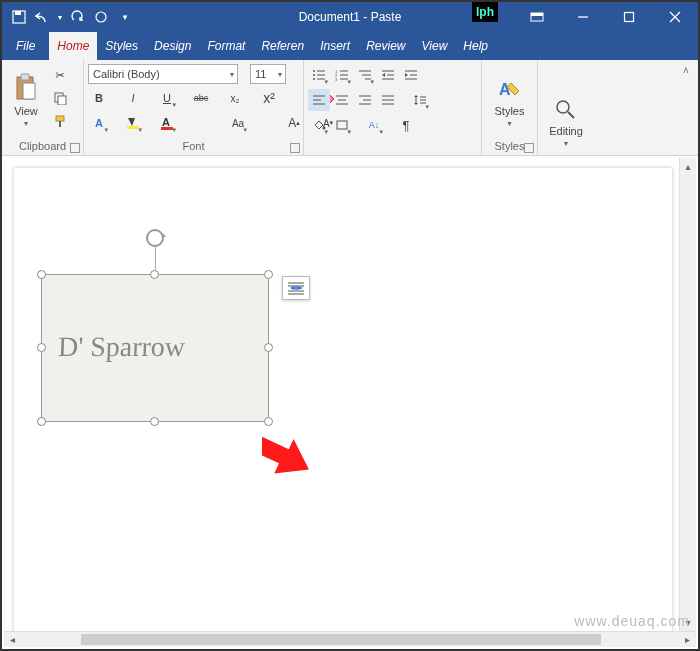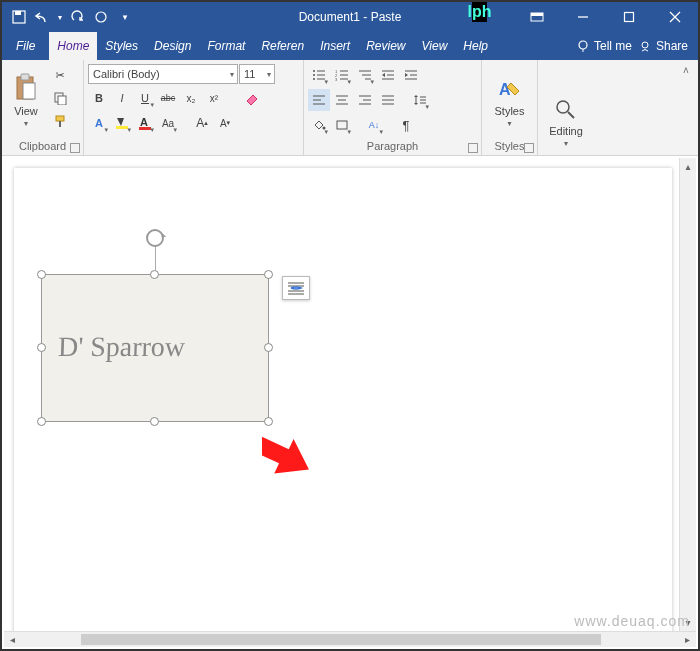--- a/index.html
+++ b/index.html
@@ -5,27 +5,27 @@
   * { box-sizing: border-box; margin: 0; padding: 0; font-family: "Segoe UI", sans-serif; }
   body { width: 700px; height: 651px; background: #fff; position: relative; overflow: hidden; border: 2px solid #333; }
   
   
   .titlebar { height: 30px; background: #2b579a; color: #fff; display: flex; align-items: center; font-size: 12px; position: relative; }
   .qat { display: flex; align-items: center; gap: 2px; padding-left: 6px; }
   .qat .icon { width: 22px; height: 22px; display: flex; align-items: center; justify-content: center; color: #fff; }
   .titlebar .title { position: absolute; left: 50%; transform: translateX(-50%); color: #fff; }
   .winbtns { margin-left: auto; display: flex; }
   .winbtns .btn { width: 46px; height: 30px; display: flex; align-items: center; justify-content: center; color: #fff; }
-  .logo { position: absolute; left: 470px; top: 0px; width: 15px; height: 20px; background: #000; color: #4fd; font-weight: bold; font-size: 16px; display:flex;align-items:center;justify-content:center; }
+  .logo { position: absolute; left: 470px; top: 0px; width: 26px; height: 20px; background: #000; color: #4fd; font-weight: bold; font-size: 12px; display:flex;align-items:center;justify-content:center; }
 
   
   .tabs { height: 28px; background: #2b579a; display: flex; align-items: stretch; color: #fff; font-size: 12px; }
   .tab { padding: 0 8px; display: flex; align-items: center; cursor: pointer; font-style: italic; }
   .tab.file { background: #2b579a; padding: 0 14px; }
-  .tab.active { background: #f3f3f3; color: #4c1d95; }
+  .tab.active { background: #f3f3f3; color: #b91c1c; }
   .tabs .right { margin-left: auto; display: flex; align-items: center; gap: 6px; padding-right: 10px; }
   .tellme, .share { display: flex; align-items: center; gap: 4px; }
 
   
   .ribbon { height: 96px; background: #f3f3f3; border-bottom: 1px solid #d4d4d4; display: flex; font-size: 11px; color: #444; }
   .group { border-right: 1px solid #d4d4d4; display: flex; flex-direction: column; }
   .group-body { flex: 1; display: flex; padding: 4px 4px 0 4px; }
   .group-label { height: 18px; text-align: center; font-size: 11px; color: #666; display:flex; align-items:center; justify-content:center; position:relative; }
   .group-label .dlg { position:absolute; right:3px; bottom:2px; width:10px;height:10px;border:1px solid #999; }
   .rbtn { width: 24px; height: 22px; display:flex; align-items:center; justify-content:center; color:#444; position:relative; }
@@ -33,21 +33,21 @@
   .drop::after { content:"▾"; font-size:7px; position:absolute; bottom:0; right:2px; color:#666; }
   
   
   .clip-body { display:flex; gap:2px; }
   .paste { width:40px; display:flex; flex-direction:column; align-items:center; justify-content:center; gap:2px; }
   .paste .icon { width:26px; height:30px; }
   .clip-col { display:flex; flex-direction:column; gap:1px; }
 
   
   .font-rows { display:flex; flex-direction:column; gap:3px; }
-  .font-row { display:flex; align-items:center; gap:1px; }
+  .font-row { display:flex; align-items:center; gap:12px; }
   .combo { height:20px; border:1px solid #ababab; background:#fff; display:flex; align-items:center; padding:0 4px; font-size:11px; position:relative; }
   .combo.fontname { width:150px; }
   .combo.fontsize { width:36px; }
   .combo::after { content:"▾"; position:absolute; right:3px; font-size:8px; color:#666; }
 
   
   .para-rows { display:flex; flex-direction:column; gap:3px; }
   .para-row { display:flex; align-items:center; gap:1px; }
 
   
@@ -150,40 +150,20 @@
   <div class="tab file">File</div>
   <div class="tab active">Home</div>
   <div class="tab">Styles</div>
   <div class="tab">Design</div>
   <div class="tab">Format</div>
   <div class="tab">Referen</div>
   <div class="tab">Insert</div>
   <div class="tab">Review</div>
   <div class="tab">View</div>
   <div class="tab">Help</div>
-  <div class="right">
-    <div class="tellme">
-      <span>
-          <svg width="14" height="14">
-            <circle cx="7" cy="6" r="4" fill="none" stroke="#fff" stroke-width="1.2"></circle>
-            <line x1="7" y1="10" x2="7" y2="13" stroke="#fff"></line>
-          </svg>
-        </span>
-      <span>Tell me</span>
-    </div>
-    <div class="share">
-      <span>
-          <svg width="14" height="14">
-            <circle cx="7" cy="6" r="3" fill="none" stroke="#fff"></circle>
-            <path d="M4 12 Q7 9 10 12" fill="none" stroke="#fff"></path>
-          </svg>
-        </span>
-      <span>Share</span>
-    </div>
-  </div>
 </div>
 
 <div class="ribbon">
 
   <div class="group" style="width:82px;">
     <div class="group-body clip-body">
       <div class="paste">
         <span class="icon">
             <svg width="26" height="30" viewBox="0 0 26 30">
               <rect x="4" y="4" width="16" height="22" fill="#c9986a" stroke="#9b7043"></rect>
@@ -232,21 +212,21 @@
           <div class="combo fontsize">
               <span>11</span>
             </div>
         </div>
         <div class="font-row">
           <div class="rbtn small" style="font-weight:bold;">B</div>
           <div class="rbtn small" style="font-style:italic;">I</div>
           <div class="rbtn small drop" style="text-decoration:underline;">U</div>
           <div class="rbtn small" style="text-decoration:line-through;font-size:9px;">abc</div>
           <div class="rbtn small" style="font-size:10px;">x₂</div>
-          <div class="rbtn small" style="font-size:10px;">x²</div>
+          <div class="rbtn small" style="font-size:14px;">x²</div>
           <div class="rbtn small" style="width:14px;"></div>
           <div class="rbtn small">
               <span>
                 <svg width="16" height="14">
                   <path d="M3 10 L9 4 L13 8 L7 14 Z" fill="#f7a" stroke="#c36"></path>
                 </svg>
               </span>
             </div>
         </div>
         <div class="font-row">
@@ -262,27 +242,31 @@
               </span>
             </div>
           <div class="rbtn small drop">
               <span>
                 <svg width="16" height="14">
                   <text x="3" y="10" font-size="11" font-weight="bold" fill="#333">A</text>
                   <rect x="2" y="11" width="12" height="3" fill="#e3302c"></rect>
                 </svg>
               </span>
             </div>
-          <div class="rbtn small drop" style="font-size:10px;">Aa</div>
+          <div class="rbtn small drop" style="font-size:10px;margin-left:37px;">Aa</div>
           <div class="rbtn small" style="width:10px;"></div>
           <div class="rbtn small" style="font-size:12px;">A<span style="font-size:7px;vertical-align:super;">▴</span></div>
           <div class="rbtn small" style="font-size:10px;">A<span style="font-size:7px;vertical-align:super;">▾</span></div>
         </div>
       </div>
     </div>
+    <div class="group-label">
+        <span>Font</span>
+        <span class="dlg"></span>
+      </div>
   </div>
 
   <div class="group" style="width:178px;">
     <div class="group-body">
       <div class="para-rows">
         <div class="para-row">
           <div class="rbtn small drop">
               <span>
                 <svg width="14" height="12">
                   <circle cx="2" cy="2" r="1" fill="#555"></circle>
@@ -406,24 +390,20 @@
           <div class="rbtn small drop">
               <span style="font-size:9px;color:#3a76d6;">A↓</span>
             </div>
           <div class="rbtn small" style="width:8px;"></div>
           <div class="rbtn small">
               <span style="font-size:13px;">¶</span>
             </div>
         </div>
       </div>
     </div>
-    <div class="group-label">
-        <span>Paragraph</span>
-        <span class="dlg"></span>
-      </div>
   </div>
 
   <div class="group" style="width:56px;">
     <div class="group-body" style="justify-content:center;">
       <div class="bigbtn">
         <span class="icon">
             <svg width="26" height="26">
               <text x="2" y="18" font-size="16" fill="#3a76d6" font-weight="bold">A</text>
               <path d="M14 6 L22 14 L18 18 L10 10 Z" fill="#f2c94c" stroke="#b58a1e"></path>
             </svg>

